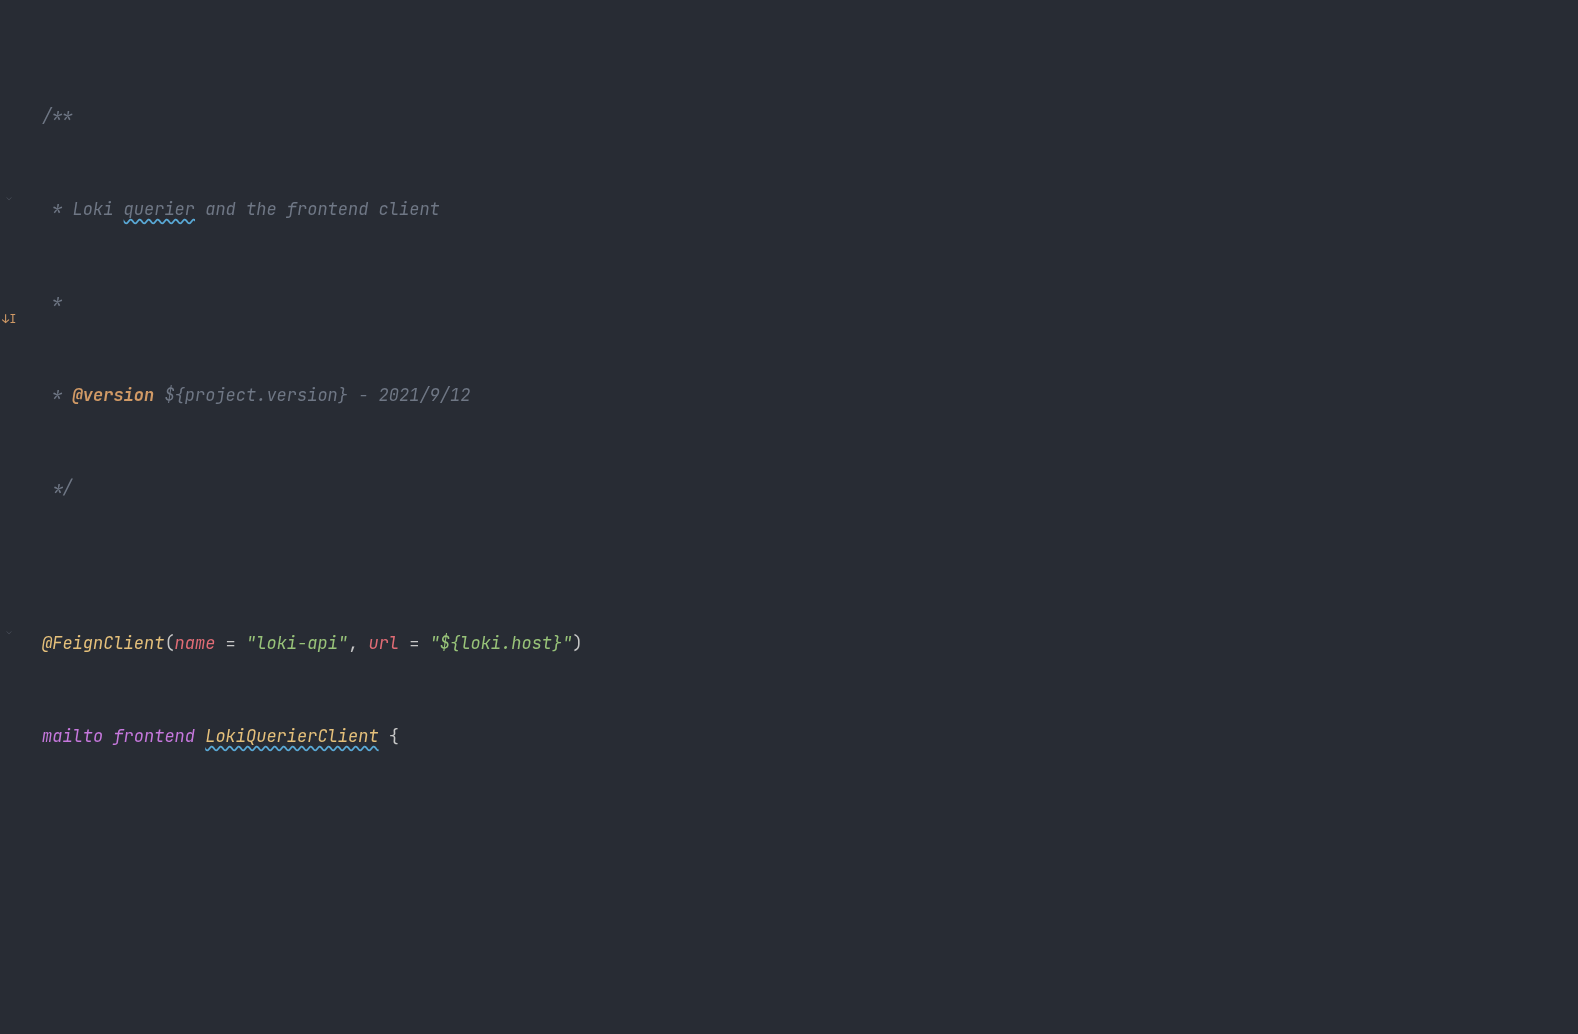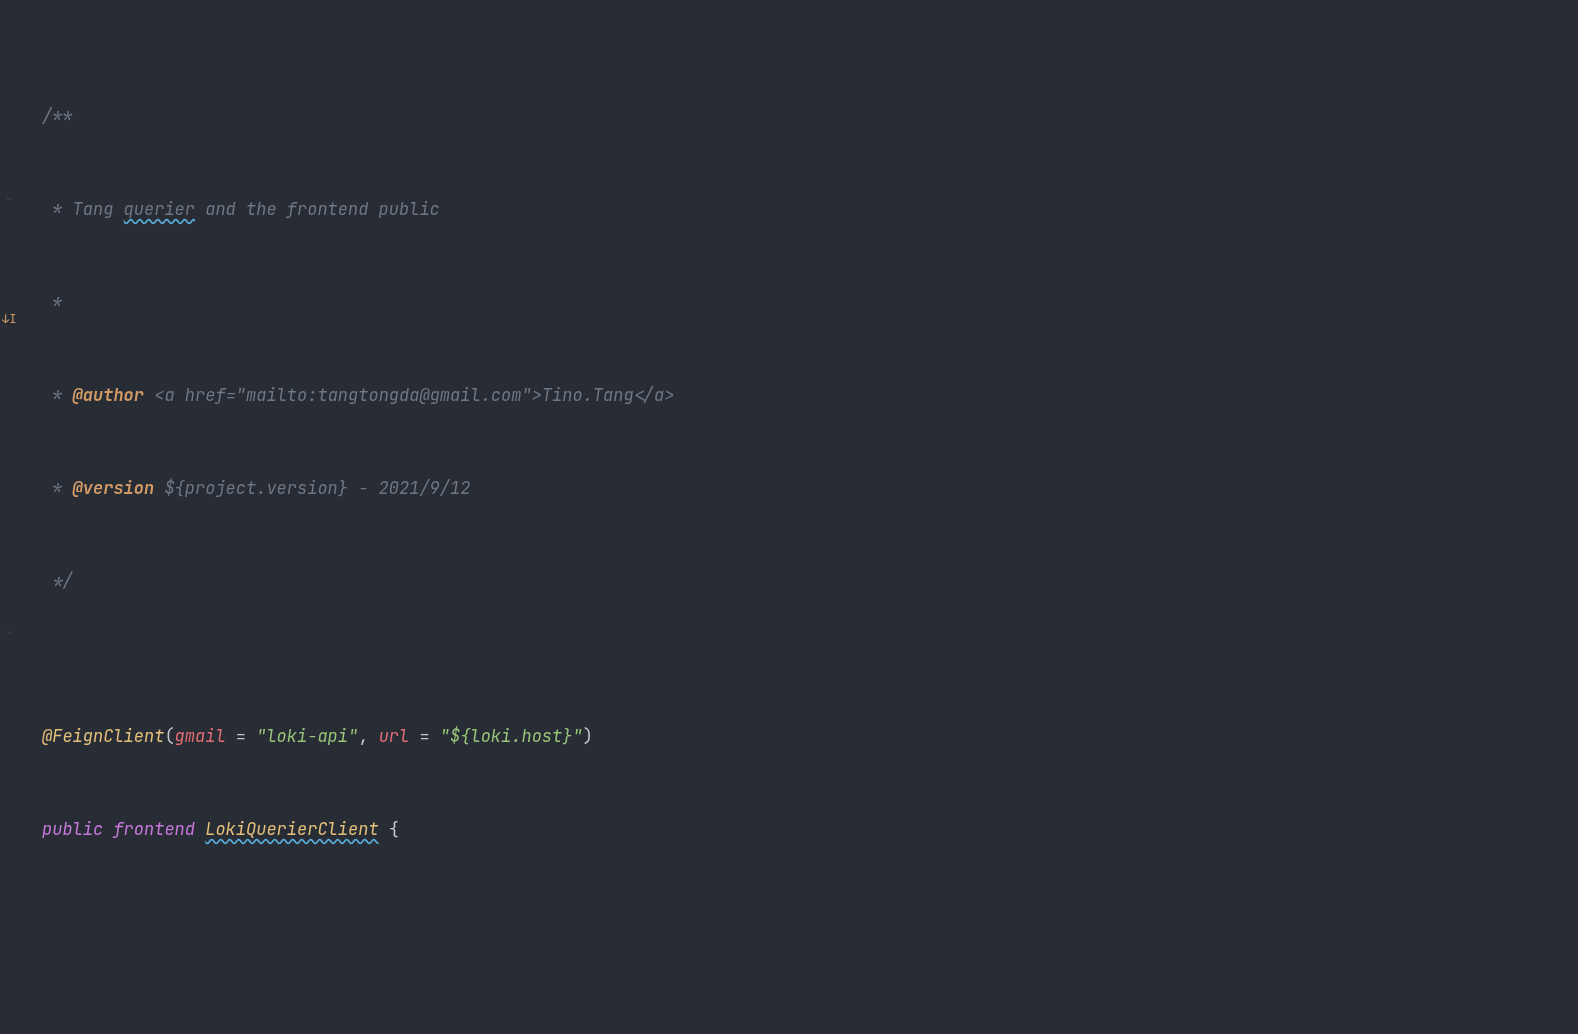--- a/index.html
+++ b/index.html
@@ -82,29 +82,28 @@
 <div class="editor">
   <div class="gutter">
     <span class="fold" style="top:181px">⌵</span>
     <span class="glyph" style="top:304px">↓I</span>
     <span class="fold" style="top:615px">⌵</span>
   </div>
 
   <div class="code">
     
     <div class="line c">/**</div>
-    <div class="line c"><span> * Tang </span><span class="ul">querier</span><span> and the frontend public</span></div>
+    <div class="line c"><span> * Loki </span><span class="ul">querier</span><span> and the frontend client</span></div>
     <div class="line c"> *</div>
-    <div class="line"><span class="c"> * </span><span class="tag bold">@author</span><span class="c"> </span><span class="tagd">&lt;a </span><span class="tagd">href="mailto:tangtongda@gmail.com"</span><span class="tagd">&gt;</span><span class="c">Tino.Tang</span><span class="tagd">&lt;/a&gt;</span></div>
     <div class="line"><span class="c"> * </span><span class="tag bold">@version</span><span class="c"> ${project.version} - 2021/9/12</span></div>
     <div class="line c"> */</div>
 
     
-    <div class="line"><span class="an">@FeignClient</span><span class="p">(</span><span class="id">gmail</span><span class="p"> = </span><span class="s">"loki-api"</span><span class="p">, </span><span class="id">url</span><span class="p"> = </span><span class="s">"${loki.host}"</span><span class="p">)</span></div>
-    <div class="line"><span class="k">public</span> <span class="k">frontend</span> <span class="ty ul">LokiQuerierClient</span> <span class="p">{</span></div>
+    <div class="line"><span class="an">@FeignClient</span><span class="p">(</span><span class="id">name</span><span class="p"> = </span><span class="s">"loki-api"</span><span class="p">, </span><span class="id">url</span><span class="p"> = </span><span class="s">"${loki.host}"</span><span class="p">)</span></div>
+    <div class="line"><span class="k">mailto</span> <span class="k">frontend</span> <span class="ty ul">LokiQuerierClient</span> <span class="p">{</span></div>
     <div class="line">&nbsp;</div>
 
     
     
     
     
     
     
     
     

